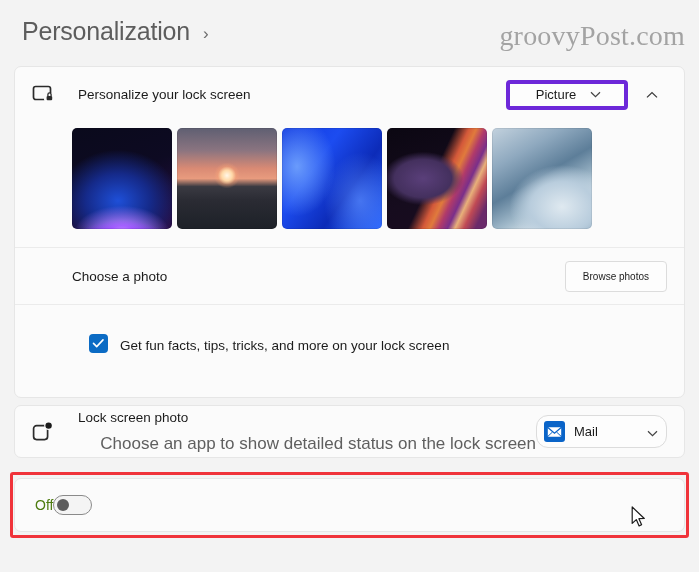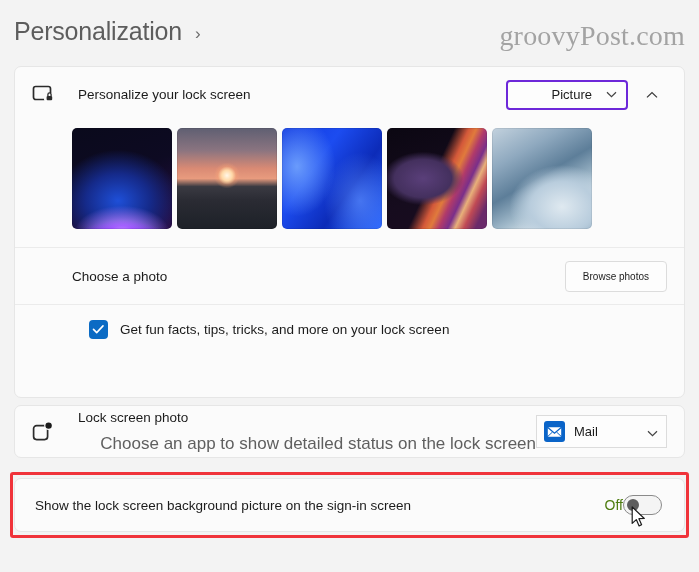--- a/index.html
+++ b/index.html
@@ -9,21 +9,21 @@
     font-family: "Liberation Sans", sans-serif;
     overflow: hidden;
   }
   .page { position: relative; width: 699px; height: 572px; background: #f3f3f3; }
 
   
   .header {
     position: absolute; left: 0; top: 0; width: 699px; height: 62px;
     display: flex; align-items: center;
   }
-  .breadcrumb { display: flex; align-items: flex-end; padding-left: 14px; }
+  .breadcrumb { display: flex; align-items: flex-end; padding-left: 22px; }
   .crumb-parent {
     font-size: 25px; color: #5d5d5d; font-weight: 400; letter-spacing: -0.2px;
   }
   .crumb-sep { font-size: 17px; color: #6b6b6b; margin: 0 13px; position: relative; top: -2px; }
   .crumb-current {
     font-size: 25px; color: #1b1b1b; font-weight: 600; letter-spacing: -0.2px;
   }
   .watermark {
     position: absolute; right: 14px; top: 20px;
     font-family: "Liberation Serif", serif;
@@ -50,22 +50,22 @@
     width: 30px; display: flex; align-items: center; justify-content: flex-start;
     flex: 0 0 auto; margin-right: 16px;
   }
   .row-label { font-size: 13.5px; color: #1b1b1b; flex: 1 1 auto; }
   .row-label-sub { font-size: 17px; color: #5f5f5f; margin-top: 9px; text-align: right; }
   .stack { flex: 1 1 auto; display: flex; flex-direction: column; justify-content: center; }
 
   
   .combo {
     height: 30px; min-width: 122px;
-    background: #fdfdfd; border: 2px solid #6d28d9; border-radius: 4px;
-    display: flex; align-items: center; justify-content: flex-end;
+    background: #fdfdfd; border: 4px solid #6d28d9; border-radius: 4px;
+    display: flex; align-items: center; justify-content: center;
     padding: 0 9px 0 12px; font-size: 13px; color: #1b1b1b;
     flex: 0 0 auto;
   }
   .combo .chev { color: #4a4a4a; font-size: 10px; margin-left: 14px; }
   .expander {
     width: 30px; height: 30px; margin-left: 9px; flex: 0 0 auto;
     display: flex; align-items: center; justify-content: center;
     color: #3a3a3a; font-size: 11px; border-radius: 4px;
   }
 
@@ -108,33 +108,33 @@
 
   
   .browse-btn {
     height: 31px; padding: 0 17px; background: #fdfdfd;
     border: 1px solid #dcdcdc; border-radius: 4px;
     font-size: 10px; color: #1b1b1b; display: flex; align-items: center;
     flex: 0 0 auto;
   }
 
   
-  .check-row { height: 48px; padding-left: 74px; display: flex; align-items: center; }
+  .check-row { height: 48px; padding-left: 74px; display: flex; align-items: flex-end; }
   .checkbox {
     width: 19px; height: 19px; border-radius: 4px; background: #0b6bc4;
     display: flex; align-items: center; justify-content: center;
     flex: 0 0 auto; margin-right: 12px;
   }
   .checkbox svg { display: block; }
   .check-label { font-size: 13.5px; color: #1b1b1b; }
 
   
   .mail-combo {
     height: 33px; width: 131px; background: #fdfdfd;
-    border: 1px solid #dcdcdc; border-radius: 0;
+    border: 1px solid #dcdcdc; border-radius: 12px;
     display: flex; align-items: center; padding: 0 8px 0 7px; flex: 0 0 auto;
   }
   .mail-icon {
     width: 21px; height: 21px; border-radius: 3px; background: #0a64c8;
     display: flex; align-items: center; justify-content: center; margin-right: 9px;
     flex: 0 0 auto;
   }
   .mail-name { font-size: 13px; color: #1b1b1b; flex: 1 1 auto; }
 
   
@@ -258,21 +258,20 @@
           <svg width="11" height="7" viewBox="0 0 11 7">
               <path d="M1 1.3 L5.5 5.6 L10 1.3" fill="none" stroke="#444" stroke-width="1.2"></path>
             </svg>
         </span>
       </div>
     </div>
   </div>
 
   <div class="card" id="card-signin">
     <div class="signin-row">
-      <div class="signin-label">Show the lock screen background picture on the sign-in screen</div>
       <div class="toggle-group">
         <span class="toggle-state">Off</span>
         <div class="toggle">
           <div class="knob"></div>
         </div>
       </div>
     </div>
   </div>
 
   <div class="highlight"></div>

